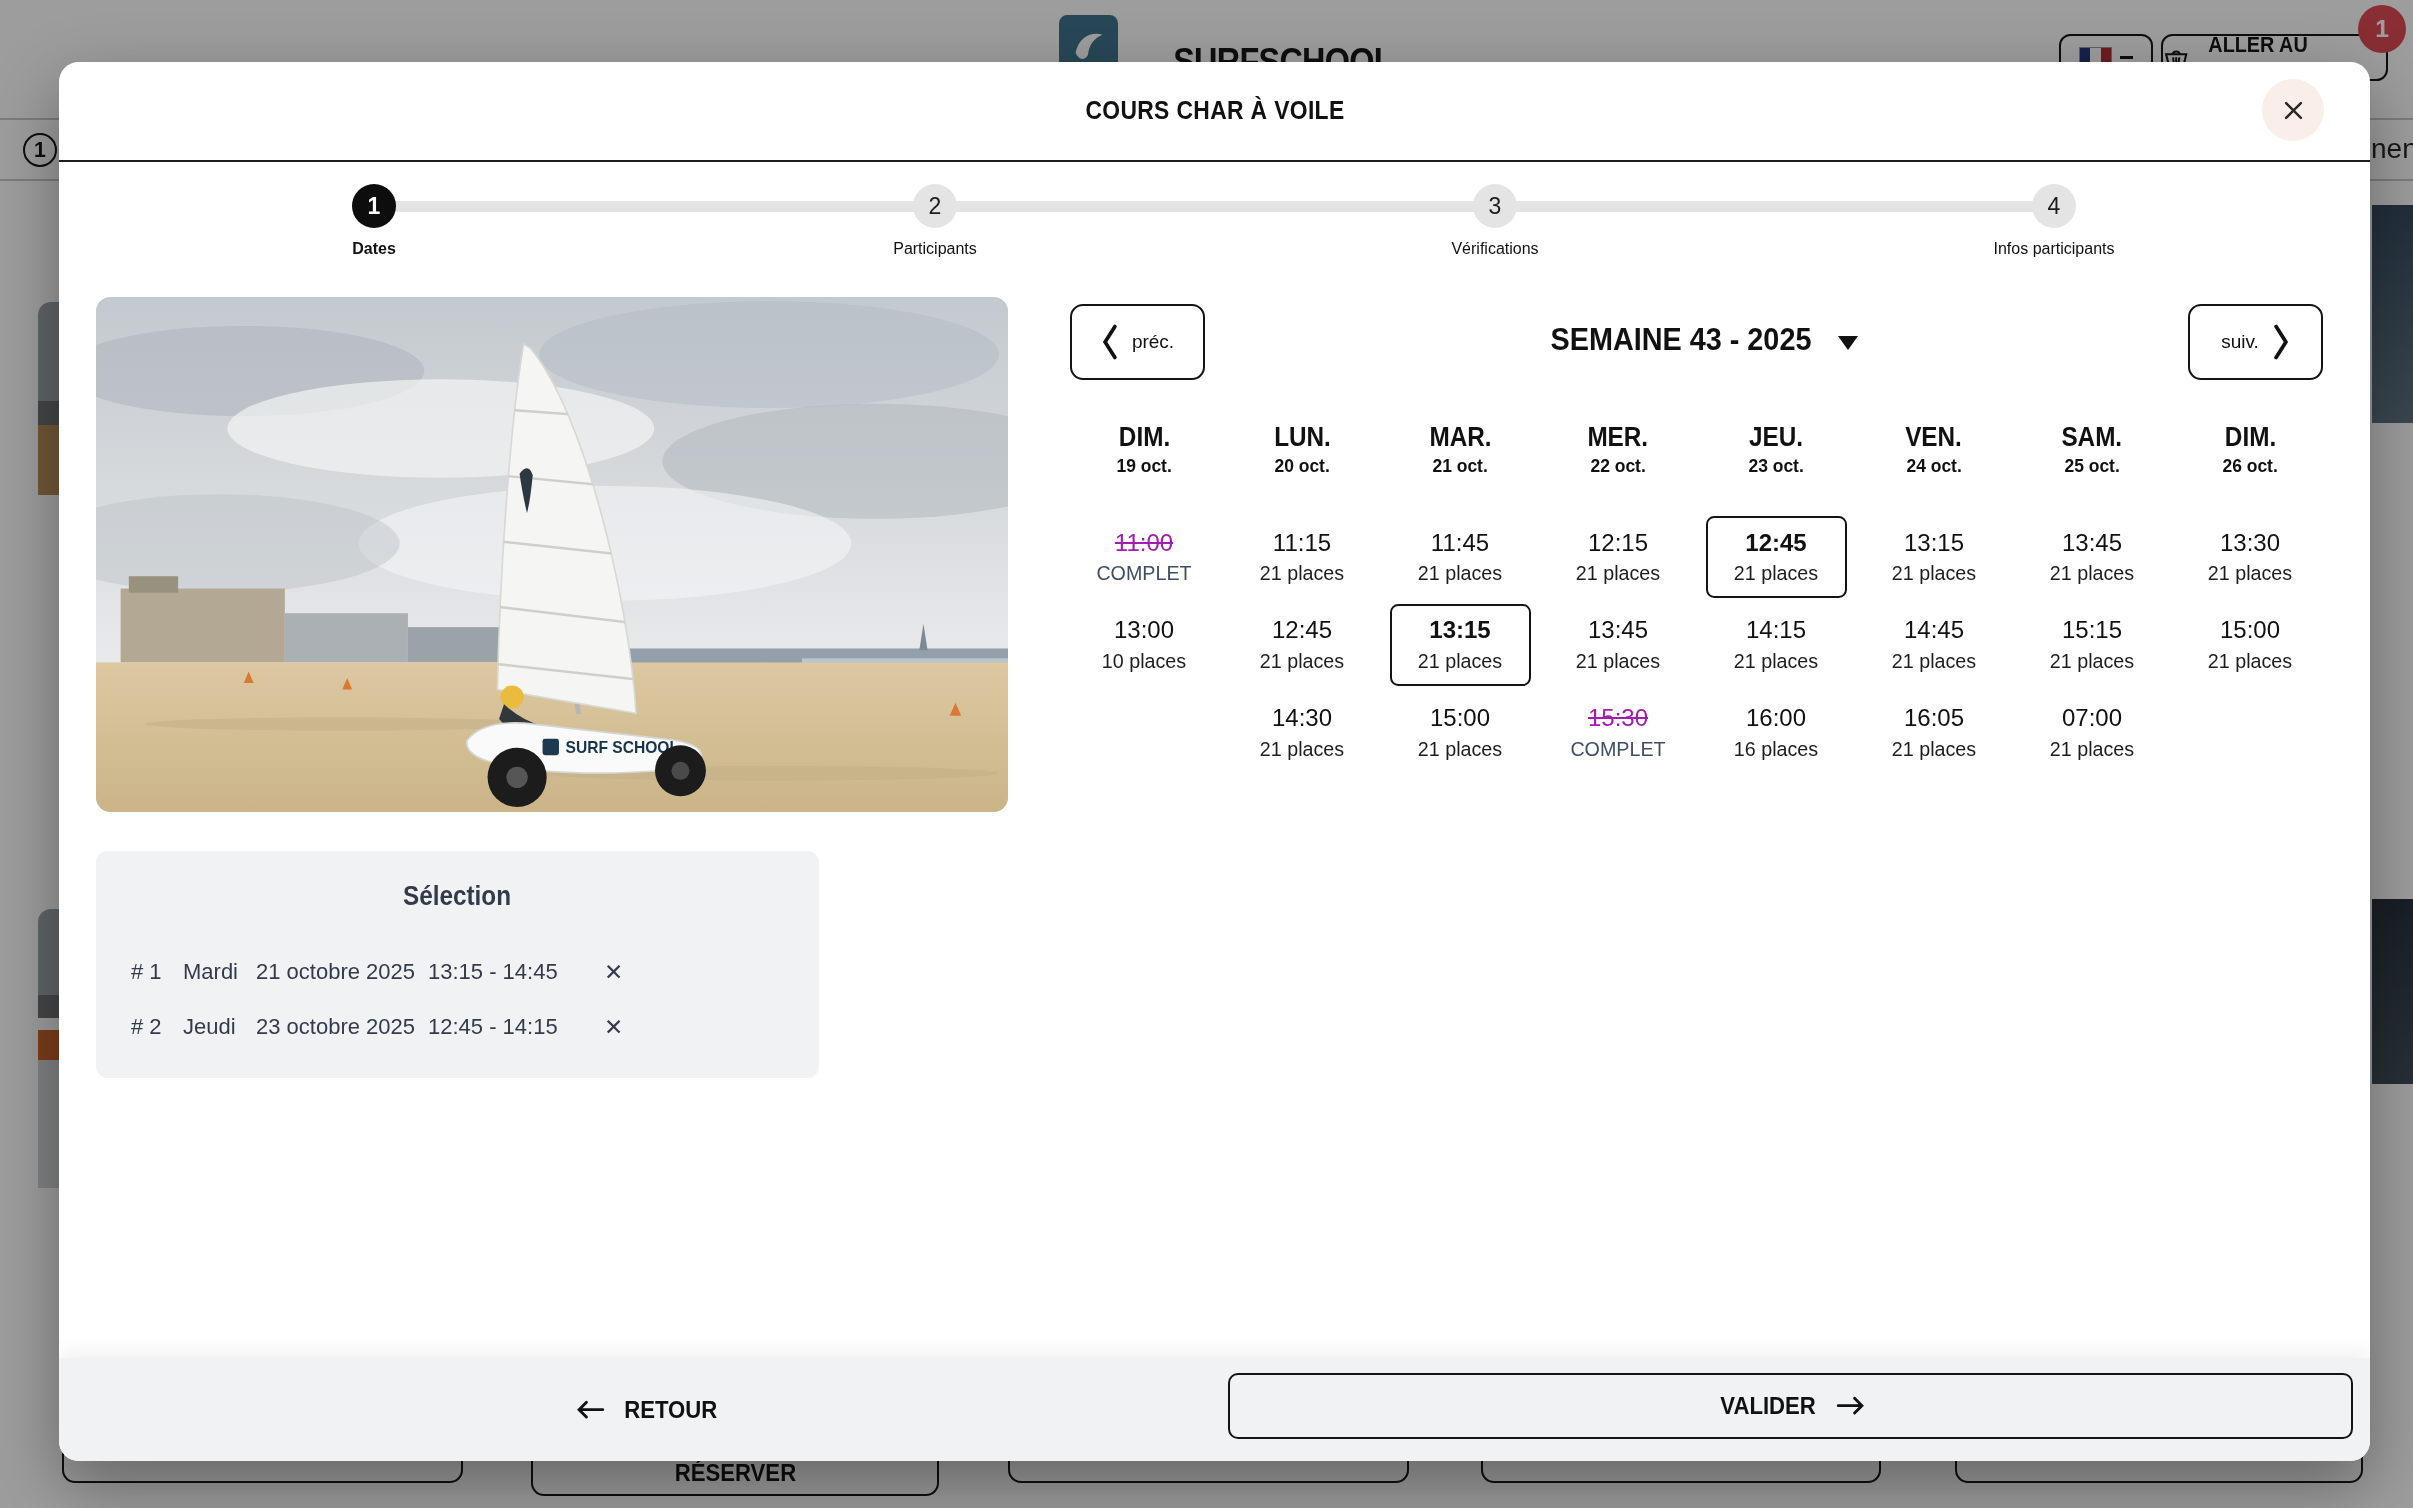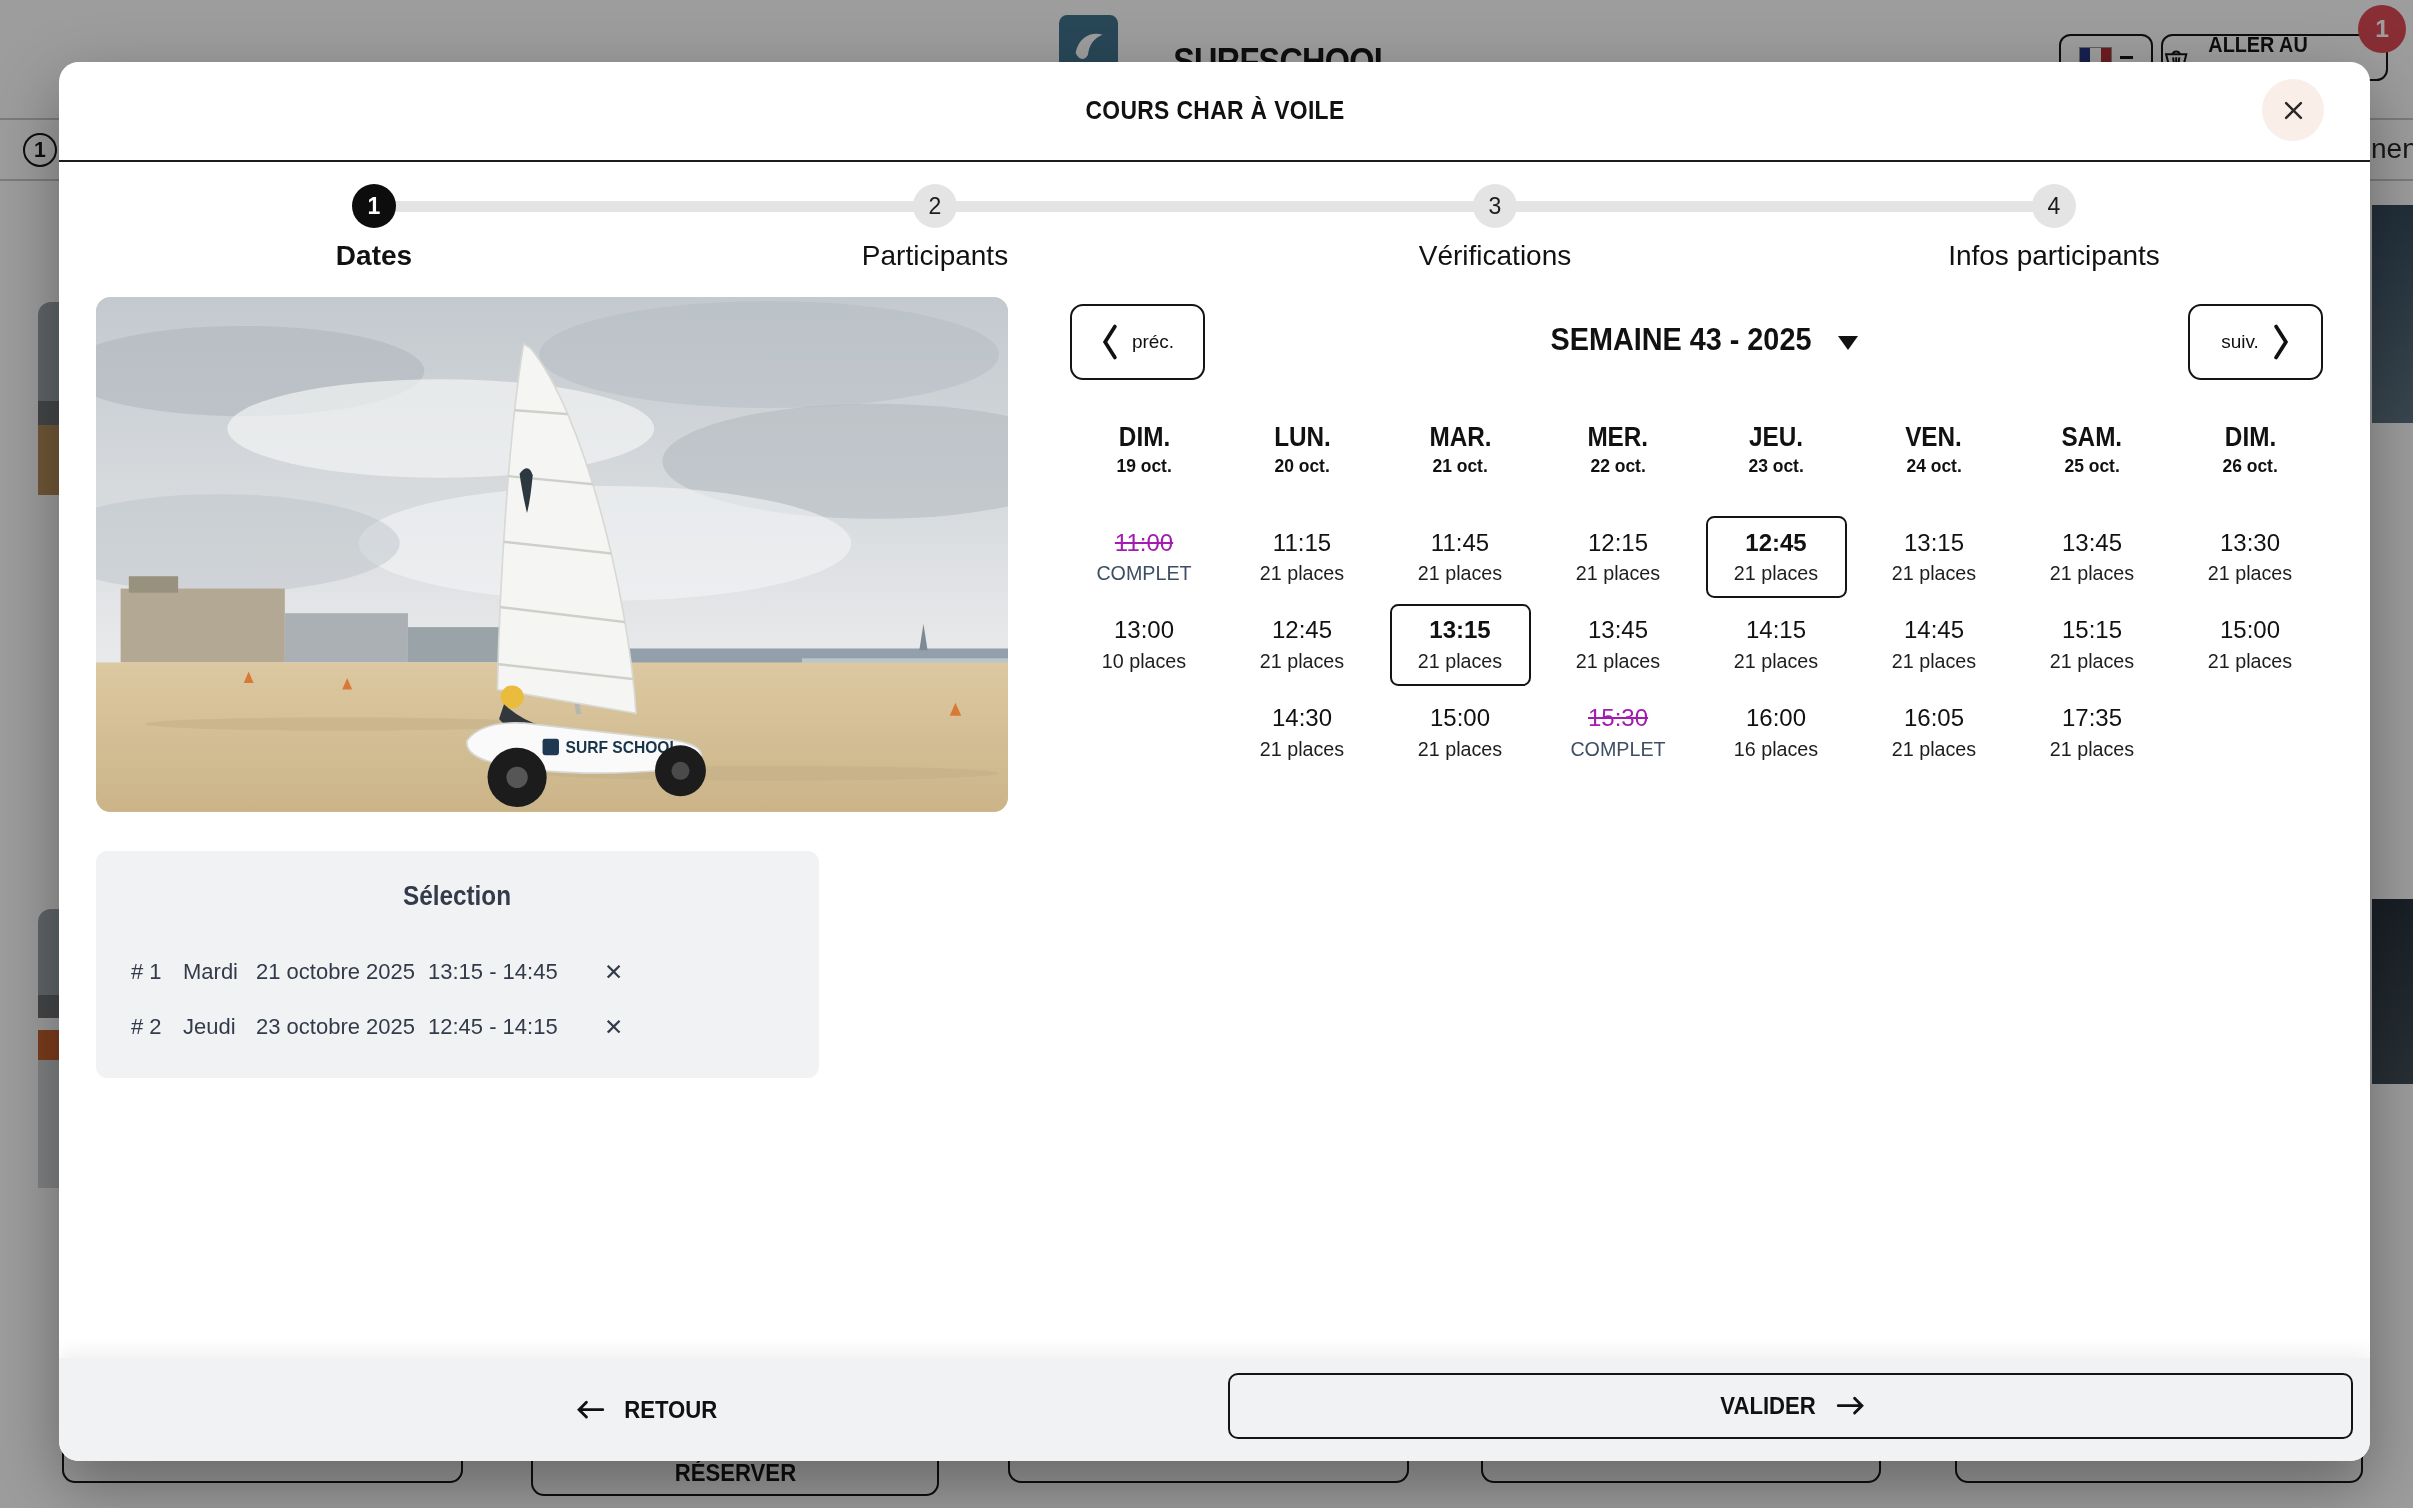--- a/index.html
+++ b/index.html
@@ -35,21 +35,21 @@
   .modal { position:absolute; z-index:10; left:59px; top:62px; width:2311px; height:1399px; background:#fff; border-radius:19.7px; overflow:hidden; box-shadow:0 24.6px 66px rgba(0,0,0,.35); }
   .modal-title { position:absolute; left:0; right:0; top:34px; text-align:center; font-size:25.4px; font-weight:800; letter-spacing:0.4px; }
   .narrow { display:inline-block; transform:scaleX(.9); transform-origin:center; }
   .close-btn { position:absolute; top:17px; right:46px; width:62px; height:62px; border-radius:50%; background:#faeee9; display:flex; align-items:center; justify-content:center; cursor:pointer; }
   .modal-divider { position:absolute; left:0; right:0; top:98px; height:1.6px; background:#1c1c1c; }
 
   
   .step-track { position:absolute; left:315px; top:139px; width:1680px; height:10.7px; background:#e4e4e4; border-radius:5.7px; }
   .step-circle { position:absolute; top:122px; width:44px; height:44px; border-radius:50%; background:#e4e4e4; color:#1c1c1c; font-size:23px; display:flex; align-items:center; justify-content:center; }
   .step-circle.active { background:#0d0d0d; color:#fff; font-weight:700; }
-  .step-label { position:absolute; top:178px; width:328px; text-align:center; font-size:28px; }
+  .step-label { position:absolute; top:178px; width:328px; text-align:center; font-size:16px; }
   .step-label.active { font-weight:800; }
 
   
   .photo-box { position:absolute; left:37px; top:235px; width:912px; height:515px; border-radius:14.8px; overflow:hidden; background:#cfd3d6; }
   .selection { position:absolute; left:37px; top:789px; width:723px; height:227px; background:#f1f2f4; border-radius:11.5px; color:#333b4a; }
   .selection-title { position:absolute; left:0; right:0; top:29.6px; text-align:center; font-size:27px; font-weight:700; }
   .sel-row { position:absolute; left:35px; right:24.6px; height:28px; display:flex; align-items:center; font-size:22px; }
   .sel-row .c-idx { width:52px; } .sel-row .c-day { width:73px; } .sel-row .c-date { width:172px; } .sel-row .c-time { width:176px; }
   .sel-remove { font-size:23px; cursor:pointer; }
 
@@ -363,21 +363,21 @@
           <div class="slots">
             <div class="slot">
               <div class="slot-time">13:45</div>
               <div class="slot-places">21 places</div>
             </div>
             <div class="slot">
               <div class="slot-time">15:15</div>
               <div class="slot-places">21 places</div>
             </div>
             <div class="slot">
-              <div class="slot-time">17:35</div>
+              <div class="slot-time">07:00</div>
               <div class="slot-places">21 places</div>
             </div>
           </div>
         </div>
         <div class="day-col">
           <div class="day-name">DIM.</div>
           <div class="day-date">26 oct.</div>
           <div class="slots">
             <div class="slot">
               <div class="slot-time">13:30</div>

